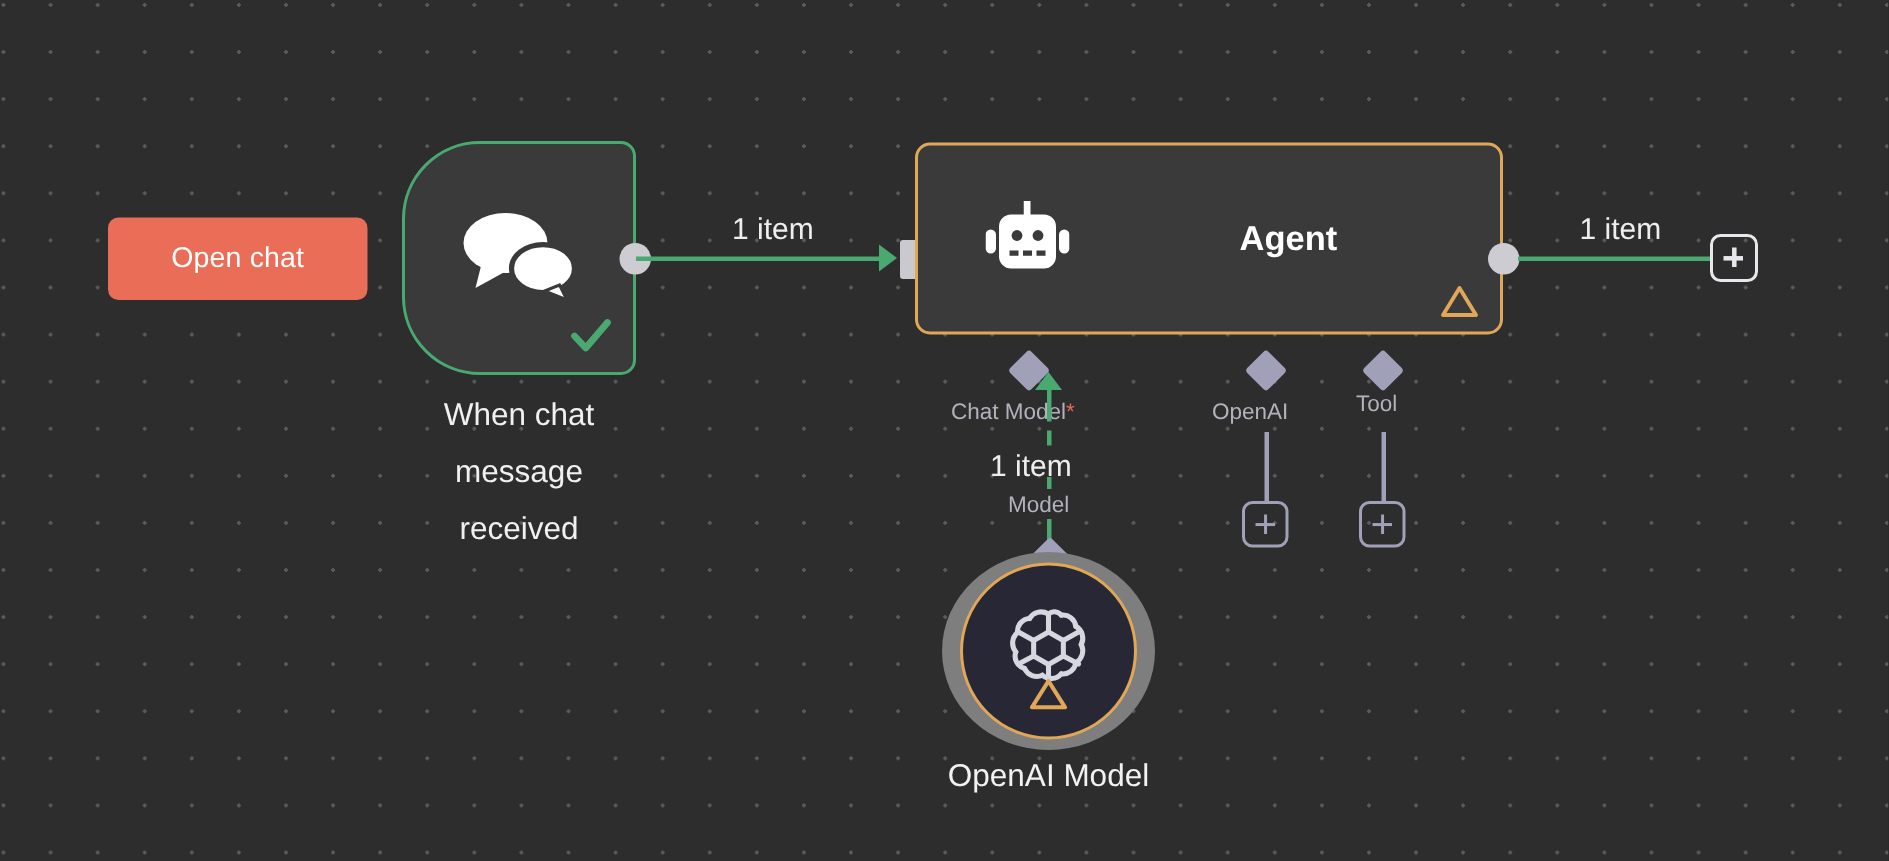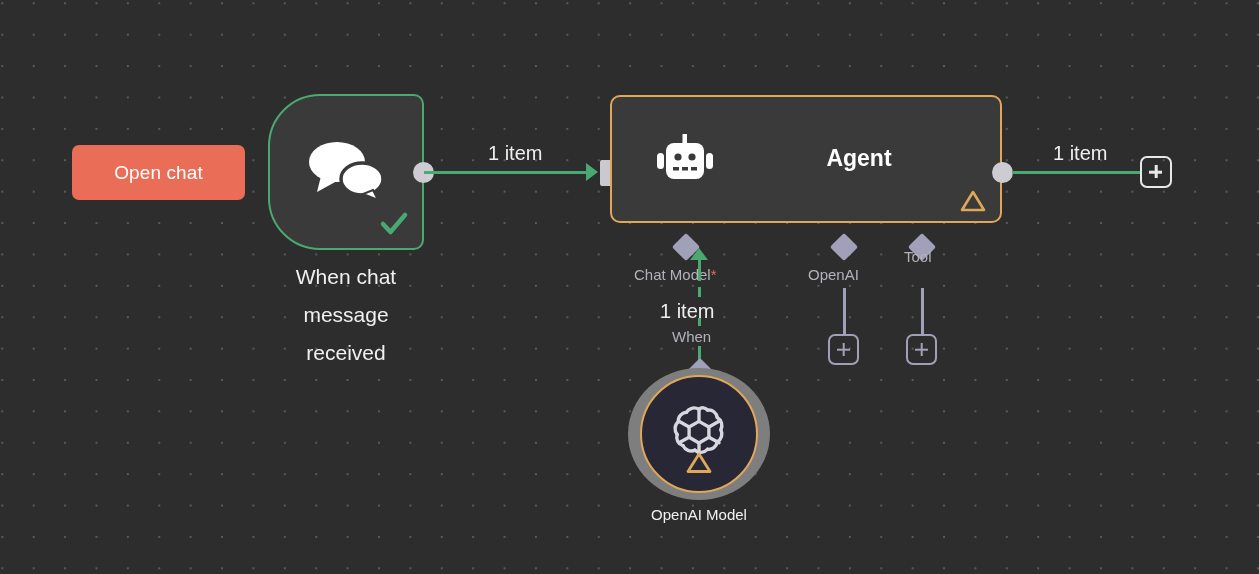--- a/index.html
+++ b/index.html
@@ -221,21 +221,21 @@
   #diamond-openai   { left: 690px; top: 362px; }
 
   .sub-label {
     position: absolute;
     color: #b2b2bd;
     font-size: 15px;
     white-space: nowrap;
   }
   #label-chat-model { left: 634px; top: 266px; }
   #label-memory     { left: 808px; top: 266px; }
-  #label-tool       { left: 904px; top: 248px; }
+  #label-tool       { left: 904px; top: 261px; }
   #label-model      { left: 672px; top: 328px; }
   .req-star { color: #e56a5a; }
 
   
   .sub-stem {
     position: absolute;
     width: 3px;
     background: #a0a0b8;
   }
   #stem-memory { left: 842.5px; top: 288px; height: 46px; }
@@ -320,21 +320,21 @@
     width: 26px;
     height: 23px;
   }
   .openai-label {
     position: absolute;
     left: 578px;
     top: 506px;
     width: 242px;
     text-align: center;
     color: #f2f2f2;
-    font-size: 15px;
+    font-size: 21px;
   }
 </style>
 </head>
 <body>
 
 <div id="canvas">
 
   <button class="open-chat-btn">Open chat</button>
 
   <div class="trigger-node">
@@ -396,21 +396,21 @@
   <div class="sub-stem" id="stem-tool"></div>
   <div class="plus-btn-sub" id="plus-memory"></div>
   <div class="plus-btn-sub" id="plus-tool"></div>
 
   <div class="arrow-head-up"></div>
   <div class="conn-vert-green" id="cv-1"></div>
   <div class="conn-vert-green" id="cv-2"></div>
   <div class="conn-vert-green" id="cv-3"></div>
   <div class="conn-vert-green" id="cv-4"></div>
   <div class="conn-label" id="label-1item-c">1 item</div>
-  <div class="sub-label" id="label-model">When</div>
+  <div class="sub-label" id="label-model">Model</div>
 
   <div class="diamond" id="diamond-openai"></div>
   <div class="openai-node">
     <div class="openai-inner">
       <svg class="openai-logo" viewBox="0 0 48 48">
         <g fill="none" stroke="#d7d7e0" stroke-width="3" stroke-linejoin="round" stroke-linecap="round">
           <path d="M24 6.5 C19.5 4 14.8 5.6 12.8 9.2"></path>
           <path d="M12.8 9.2 C8.4 9.5 5.2 13.2 5.6 17.6"></path>
           <path d="M5.6 17.6 C2.2 20.4 1.8 25.4 4.6 29"></path>
           <path d="M4.6 29 C3.2 33.2 5.6 37.6 9.8 38.8"></path>

